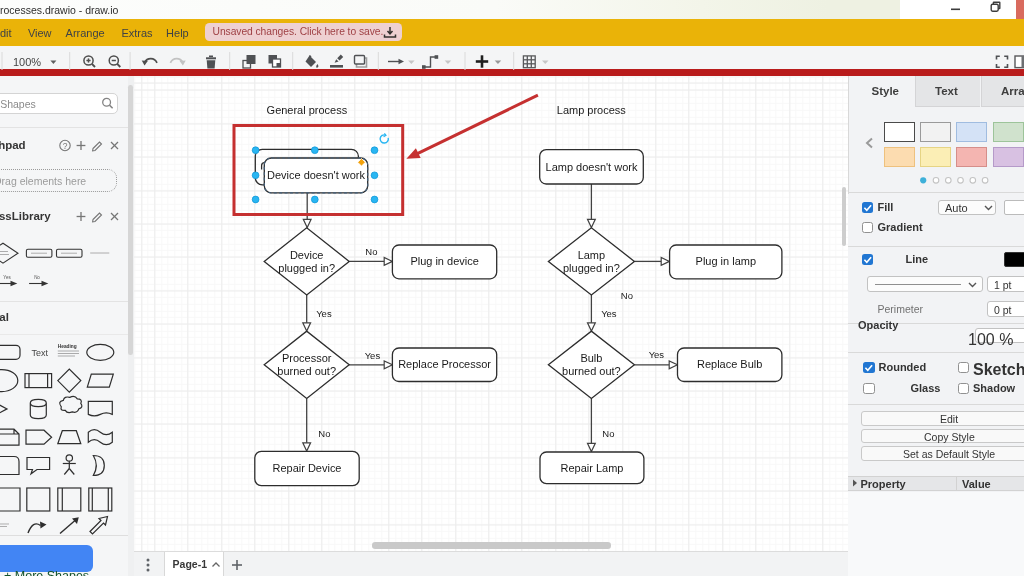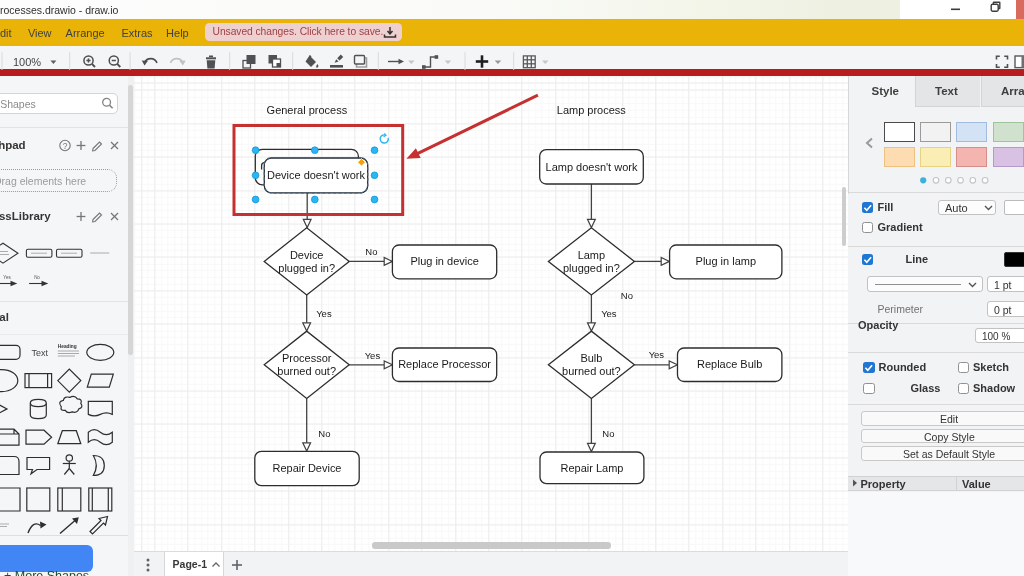--- a/index.html
+++ b/index.html
@@ -486,30 +486,30 @@
   <div class="abs" style="left:139px;top:82.4px;width:45px;height:15.8px;background:#fff;border:1px solid #c2c2c2;border-radius:3px;"></div>
   <div class="abs" style="left:146px;top:85.4px;font-size:10.5px;color:#333;">1 pt</div>
 
   <div class="abs" style="left:29.5px;top:109px;font-size:10.5px;color:#717171;">Perimeter</div>
   <div class="abs" style="left:139px;top:107px;width:45px;height:15.8px;background:#fff;border:1px solid #c2c2c2;border-radius:3px;"></div>
   <div class="abs" style="left:146px;top:110px;font-size:10.5px;color:#333;">0 pt</div>
   <div class="abs" style="left:0;top:128.5px;width:176px;height:1px;background:#d9d9d9;"></div>
 
   <div class="abs" style="left:10px;top:125px;font-size:11px;font-weight:bold;color:#333;">Opacity</div>
   <div class="abs" style="left:127px;top:133.5px;width:57px;height:15.8px;background:#fff;border:1px solid #c2c2c2;border-radius:3px;"></div>
-  <div class="abs" style="left:134px;top:136.5px;font-size:10px;color:#333;">100 %</div>
+  <div class="abs" style="left:120px;top:136.5px;font-size:16px;color:#333;">100 %</div>
   <div class="abs" style="left:0;top:157.5px;width:176px;height:1px;background:#d9d9d9;"></div>
 
   <div class="abs" style="left:15px;top:167.5px;width:11.5px;height:11.5px;background:#2176d2;border-radius:2.5px;"></div>
   <svg class="abs" style="left:15px;top:167.5px;width:11.5px;height:11.5px;" viewBox="0 0 12 12">
       <path d="M 2.5 6 L 5 8.7 L 9.5 3.4" fill="none" stroke="#fff" stroke-width="1.7"></path>
     </svg>
   <div class="abs" style="left:30.5px;top:167px;font-size:11px;font-weight:bold;color:#333;">Rounded</div>
   <div class="abs" style="left:109.5px;top:167.5px;width:11.5px;height:11.5px;background:#fff;border:1px solid #919191;border-radius:2.5px;"></div>
-  <div class="abs" style="left:125px;top:167px;font-size:11px;font-weight:bold;color:#333;">Sketch</div>
+  <div class="abs" style="left:125px;top:167px;font-size:16px;font-weight:bold;color:#333;">Sketch</div>
 
   <div class="abs" style="left:15px;top:188.5px;width:11.5px;height:11.5px;background:#fff;border:1px solid #919191;border-radius:2.5px;"></div>
   <div class="abs" style="left:30.5px;top:188px;font-size:11px;font-weight:bold;color:#333;margin-left:32px;">Glass</div>
   <div class="abs" style="left:109.5px;top:188.5px;width:11.5px;height:11.5px;background:#fff;border:1px solid #919191;border-radius:2.5px;"></div>
   <div class="abs" style="left:125px;top:188px;font-size:11px;font-weight:bold;color:#333;">Shadow</div>
   <div class="abs" style="left:0;top:210px;width:176px;height:1px;background:#d9d9d9;"></div>
 
   <div class="abs" style="left:13px;top:217px;width:172px;height:14.5px;background:#f9f9f9;border:1px solid #c9c9c9;border-radius:3px;"></div>
   <div class="abs" style="left:92px;top:219px;font-size:10.5px;color:#333;">Edit</div>
   <div class="abs" style="left:13px;top:234.5px;width:172px;height:14.5px;background:#f9f9f9;border:1px solid #c9c9c9;border-radius:3px;"></div>

